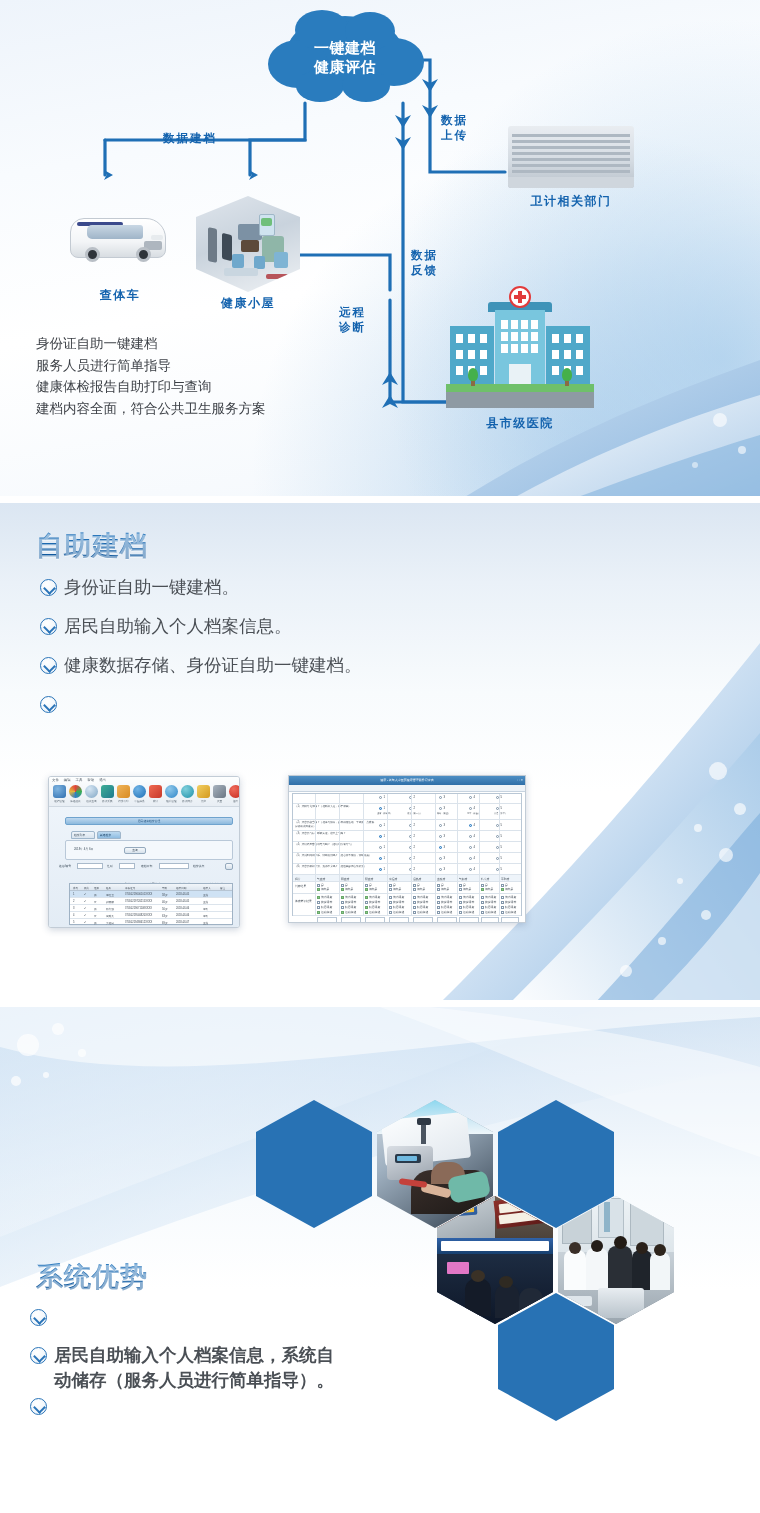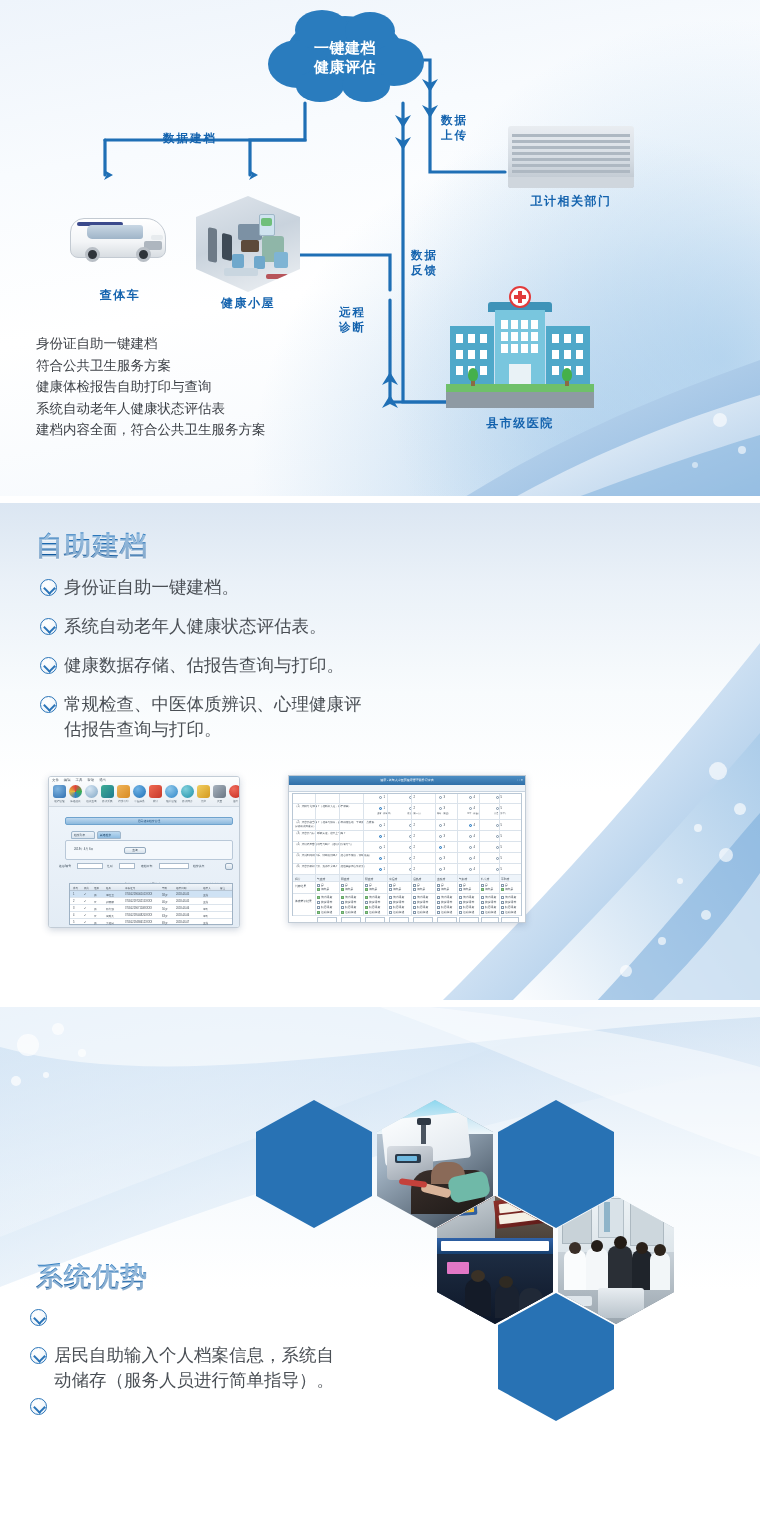--- a/index.html
+++ b/index.html
@@ -356,23 +356,22 @@
       <div class="hosp-tree" style="right:22px;">
           <b></b>
           <i></i>
         </div>
     </div>
   </div>
   <div class="node-label" style="left:442px; top:415px; width:156px;">县市级医院</div>
 
   <div class="flow-facts">
     <div>身份证自助一键建档</div>
-    <div>符合公共卫生服务方案</div>
+    <div>服务人员进行简单指导</div>
     <div>健康体检报告自助打印与查询</div>
-    <div>系统自动老年人健康状态评估表</div>
     <div>建档内容全面，符合公共卫生服务方案</div>
   </div>
 </div>
 
 <div class="white-gap" style="top:496px;"></div>
 
 <div id="section-self">
 
   <svg class="swoosh" style="left:380px; top:120px;" width="380" height="380" viewBox="0 0 380 380">
     <defs>
@@ -404,30 +403,28 @@
 
   <div class="sec-title" style="left:36px; top:25px;">自助建档</div>
 
   <div class="blist" style="left:40px; top:72px; width:470px;">
     <div class="bitem">
       <span class="bullet"></span>
       <span class="btext" style="white-space:pre-line;">身份证自助一键建档。</span>
     </div>
     <div class="bitem">
       <span class="bullet"></span>
-      <span class="btext" style="white-space:pre-line;">系统自动老年人健康状态评估表。</span>
+      <span class="btext" style="white-space:pre-line;">居民自助输入个人档案信息。</span>
     </div>
     <div class="bitem">
       <span class="bullet"></span>
-      <span class="btext" style="white-space:pre-line;">健康数据存储、估报告查询与打印。</span>
+      <span class="btext" style="white-space:pre-line;">健康数据存储、身份证自助一键建档。</span>
     </div>
     <div class="bitem">
       <span class="bullet"></span>
-      <span class="btext" style="white-space:pre-line;">常规检查、中医体质辨识、心理健康评
-估报告查询与打印。</span>
     </div>
   </div>
 
   <div class="shot" style="left:48px; top:273px; width:192px; height:152px; border-radius:3px;">
     <div class="shot-tb">
       <div class="shot-menu">
         <span>文件</span>
         <span>编辑</span>
         <span>工具</span>
         <span>帮助</span>
@@ -787,21 +784,21 @@
       <circle cx="46" cy="68" r="3"></circle>
     </g>
   </svg>
 
   <div class="sec-title" style="left:36px; top:252px;">系统优势</div>
 
   <div class="blist" style="left:30px; top:298px; width:450px;">
     <div class="bitem" style="margin-bottom:17px;">
       <span class="bullet"></span>
     </div>
-    <div class="bitem" style="margin-bottom:1px;">
+    <div class="bitem" style="margin-bottom:1px;font-weight:bold;">
       <span class="bullet"></span>
       <span class="btext" style="white-space:pre-line;">居民自助输入个人档案信息，系统自
 动储存（服务人员进行简单指导）。</span>
     </div>
     <div class="bitem" style="margin-bottom:0;">
       <span class="bullet"></span>
     </div>
   </div>
 
   <div class="hex solid" style="left:256px; top:93px; width:116px; height:128px;"></div>

